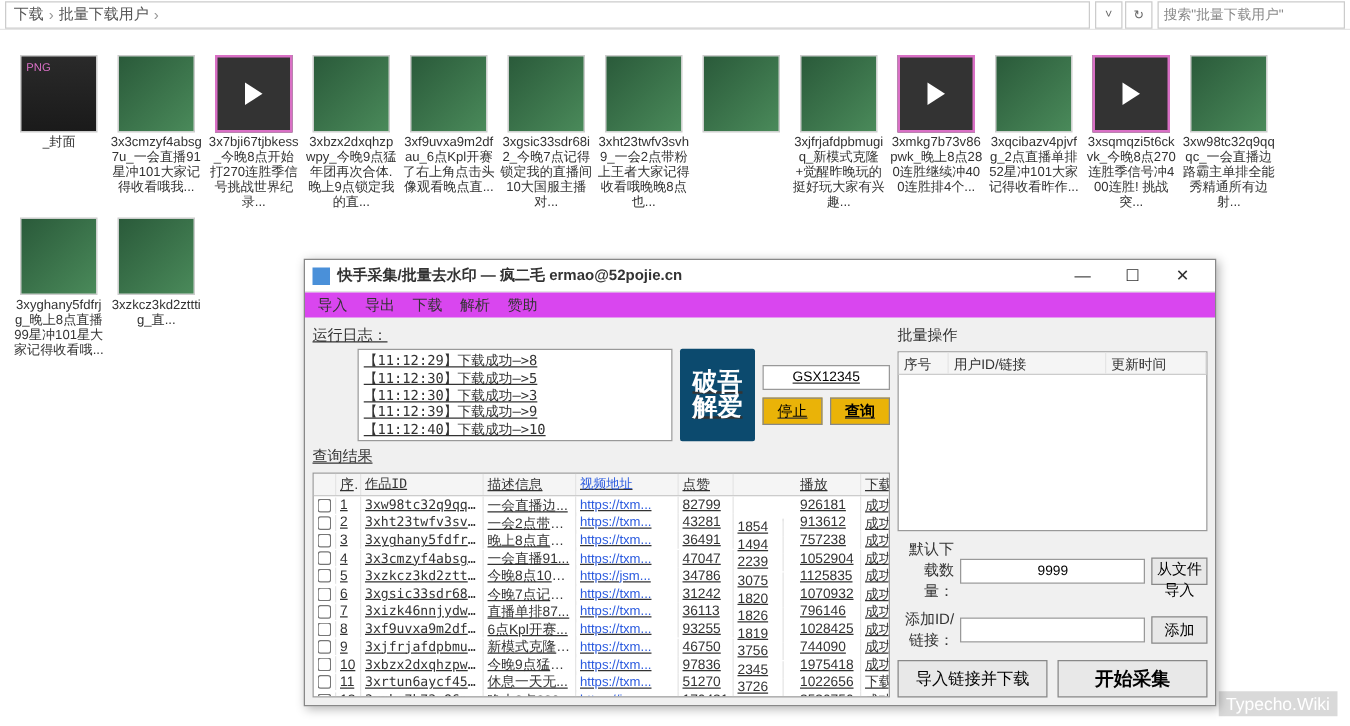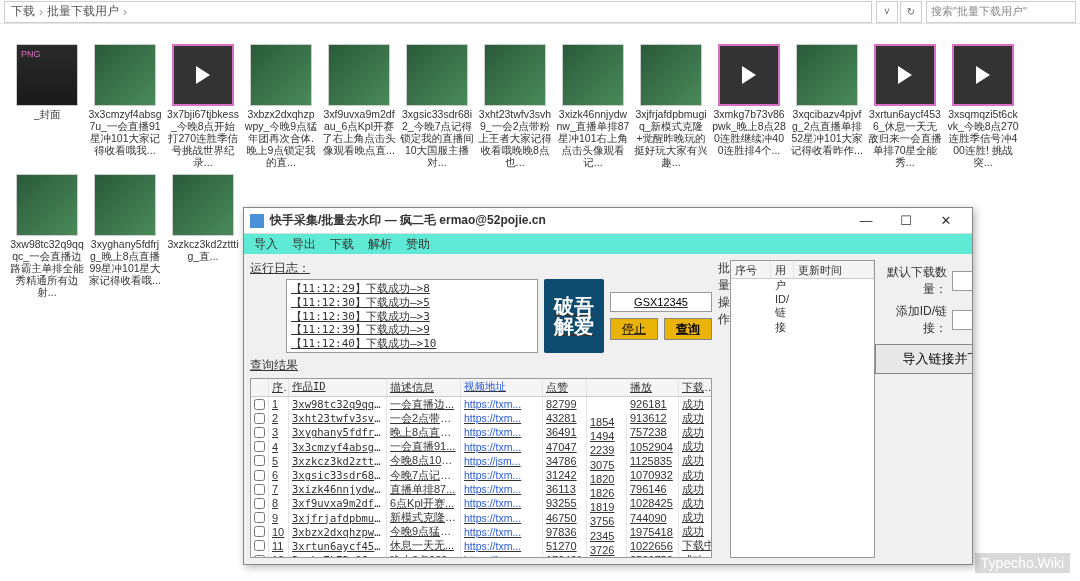--- a/index.html
+++ b/index.html
@@ -22,26 +22,26 @@
 .thumb.folder { background:linear-gradient(#2a2a2a,#1a1a1a); position:relative; }
 .thumb.folder::before { content:"PNG"; color:#d970c5; font-size:9px; position:absolute; top:4px; left:4px; }
 .file-item .fname { font-size:10.5px; line-height:1.15; text-align:center; word-break:break-all; margin-top:2px; max-height:60px; overflow:hidden; color:#333; }
 
 
 .modal { position:absolute; left:243px; top:207px; width:730px; height:358px; background:#f0f0f0; border:1px solid #888; box-shadow:2px 2px 8px rgba(0,0,0,0.3); display:flex; flex-direction:column; }
 .titlebar { height:26px; background:#fff; border-bottom:1px solid #ddd; display:flex; align-items:center; padding:0 6px; font-size:12px; }
 .titlebar .ico { width:14px; height:14px; background:#4a90d9; margin-right:6px; }
 .titlebar .ttl { flex:1;font-weight:bold; }
 .titlebar .winbtn { width:40px; height:24px; display:flex; align-items:center; justify-content:center; cursor:pointer; font-size:13px; color:#333; }
-.menubar { height:20px; display:flex; gap:14px; padding:0 10px; font-size:12px; align-items:center; background:#5eead4; }
+.menubar { height:20px; display:flex; gap:14px; padding:0 10px; font-size:12px; align-items:center; background:#d946ef; }
 .menubar span { cursor:pointer; }
 
 .modal-body { flex:1; display:flex; padding:4px 6px 6px; gap:6px; overflow:hidden; }
 .left-col { flex:1; display:flex; flex-direction:column; min-width:0;text-decoration:underline; }
-.right-col { width:248px; display:flex; flex-direction:row; }
+.right-col { width:248px; display:flex; flex-direction:column; }
 
 .section-label { font-size:12px; margin:2px 0; }
 .top-row { display:flex; gap:6px; height:74px;margin-left:36px; }
 .log-box { flex:1; border:1px solid #999; background:#fff; padding:2px 4px; font-size:11px; line-height:1.25; overflow:hidden; font-family:"SimSun",monospace; white-space:pre; }
 .stamp { width:60px; height:74px; background:#0c4a6e; color:#fff; display:flex; flex-direction:column; align-items:center; justify-content:center; font-size:20px; font-weight:bold; line-height:1.0; border-radius:2px; font-family:"KaiTi","SimSun"; }
 .qctrl { width:102px; display:flex; flex-direction:column; gap:6px; justify-content:center; }
 .qctrl input { height:20px; border:1px solid #999; text-align:center; font-size:11px; }
 .qctrl .btns { display:flex; gap:6px; }
 .qctrl button { flex:1; height:22px; border:1px solid #888; background:#eab308; cursor:pointer; font-size:12px; }
 
@@ -51,21 +51,21 @@
 .grid-body { flex:1; overflow:hidden; font-size:11px; }
 .grid-row { display:flex; height:14.2px; align-items:center; }
 .c-chk { width:18px; flex:none; display:flex; align-items:center; justify-content:center; }
 .c-chk input { width:11px; height:11px; }
 .c-idx { width:20px; flex:none; }
 .c-id  { width:98px; flex:none; font-family:monospace; font-size:10.5px; }
 .c-desc{ width:74px; flex:none; }
 .c-url { width:82px; flex:none; color:#2a5adf; font-size:10.5px; }
 .c-like{ width:44px; flex:none; text-align:left; }
 .c-comm{ width:40px; flex:none;margin-top:36px; }
-.c-play{ width:52px; flex:none; }
+.c-play{ width:52px; flex:none;margin-left:10px; }
 .c-stat{ width:40px; flex:none; }
 
 .batch-panel { flex:1; border:1px solid #999; background:#fff; margin-top:2px; display:flex; flex-direction:column; }
 .batch-head { display:flex; background:#f5f5f5; border-bottom:1px solid #ccc; font-size:11px; height:18px; }
 .batch-head div { padding:2px 4px; border-right:1px solid #e5e5e5; }
 .bh1{width:40px;} .bh2{flex:1;} .bh3{width:80px;}
 .batch-body { flex:1; }
 
 .rctrls { margin-top:6px; display:flex; flex-direction:column; gap:5px; font-size:12px; }
 .rrow { display:flex; align-items:center; gap:5px; }
@@ -121,37 +121,32 @@
     <div class="file-item">
       <div class="thumb "></div>
       <div class="fname">3xgsic33sdr68i2_今晚7点记得锁定我的直播间10大国服主播对...</div>
     </div>
     <div class="file-item">
       <div class="thumb "></div>
       <div class="fname">3xht23twfv3svh9_一会2点带粉上王者大家记得收看哦晚晚8点也...</div>
     </div>
     <div class="file-item">
       <div class="thumb "></div>
-      <div class="fname">3xizk46nnjydwnw_直播单排87星冲101右上角点击头像观看记...</div>
     </div>
     <div class="file-item">
       <div class="thumb "></div>
       <div class="fname">3xjfrjafdpbmugiq_新模式克隆+觉醒昨晚玩的挺好玩大家有兴趣...</div>
     </div>
     <div class="file-item">
       <div class="thumb video"></div>
       <div class="fname">3xmkg7b73v86pwk_晚上8点280连胜继续冲400连胜排4个...</div>
     </div>
     <div class="file-item">
       <div class="thumb "></div>
       <div class="fname">3xqcibazv4pjvfg_2点直播单排52星冲101大家记得收看昨作...</div>
-    </div>
-    <div class="file-item">
-      <div class="thumb video"></div>
-      <div class="fname">3xrtun6aycf4536_休息一天无敌归来一会直播单排70星全能秀...</div>
     </div>
     <div class="file-item">
       <div class="thumb video"></div>
       <div class="fname">3xsqmqzi5t6ckvk_今晚8点270连胜季信号冲400连胜! 挑战突...</div>
     </div>
     <div class="file-item">
       <div class="thumb "></div>
       <div class="fname">3xw98tc32q9qqqc_一会直播边路霸主单排全能秀精通所有边射...</div>
     </div>
     <div class="file-item">

